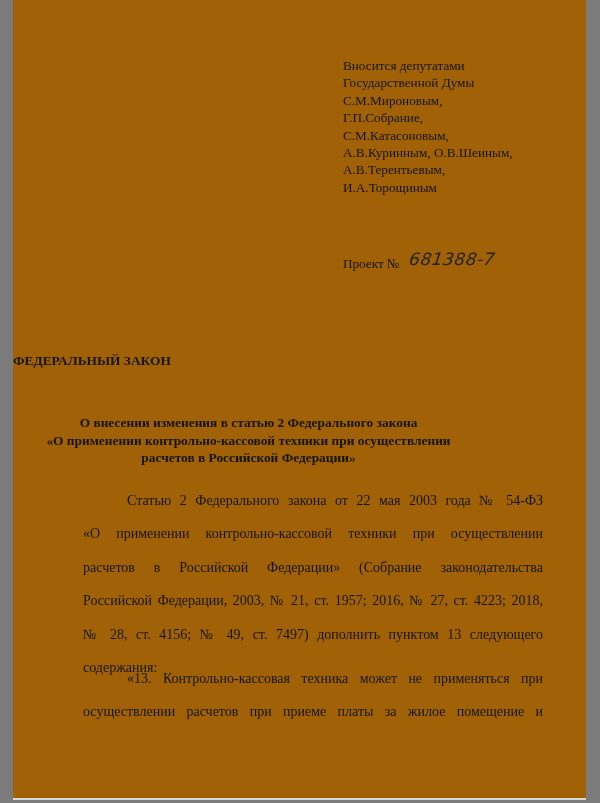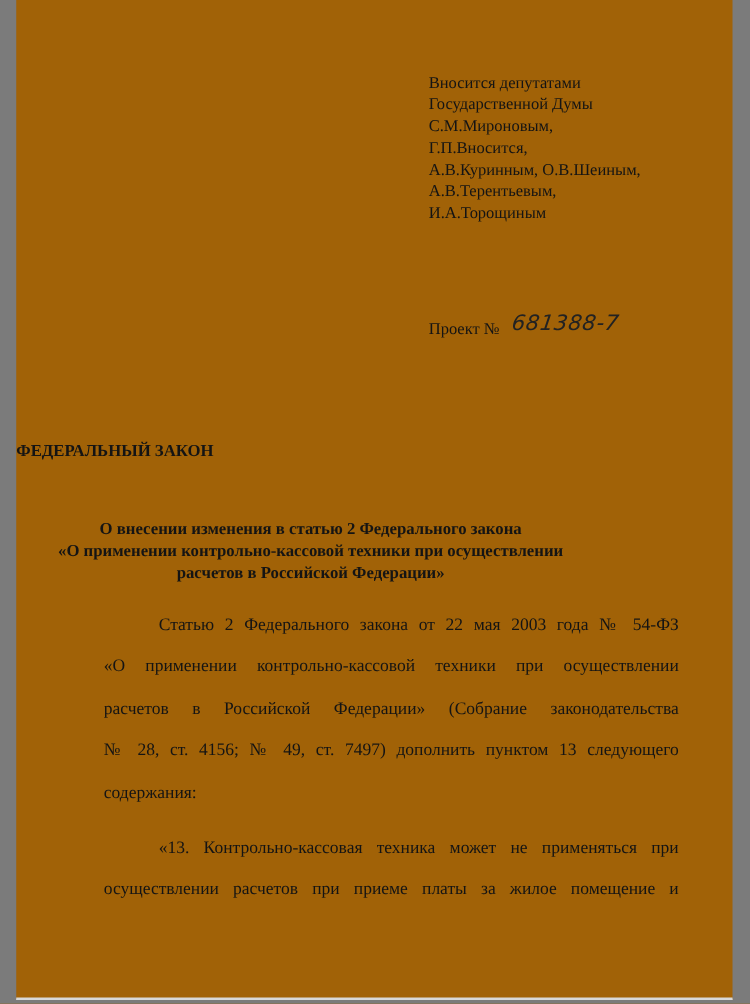--- a/index.html
+++ b/index.html
@@ -55,21 +55,22 @@
 </style>
 </head>
 <body>
 
 <div class="page">
 
   <div class="intro">
     <div>Вносится депутатами</div>
     <div>Государственной Думы</div>
     <div>С.М.Мироновым,</div>
-    <div>Г.П.Вносится,</div>
+    <div>Г.П.Собрание,</div>
+    <div>С.М.Катасоновым,</div>
     <div>А.В.Куринным, О.В.Шеиным,</div>
     <div>А.В.Терентьевым,</div>
     <div>И.А.Торощиным</div>
   </div>
 
   <div class="project">
     <span>Проект №</span>
     <span class="hand">681388-7</span>
   </div>
 
@@ -78,20 +79,21 @@
   <div class="subtitle">
     <div>О внесении изменения в статью 2 Федерального закона</div>
     <div>«О применении контрольно-кассовой техники при осуществлении</div>
     <div>расчетов в Российской Федерации»</div>
   </div>
 
   <div class="body-text p1">
     <span class="line indent">Статью 2 Федерального закона от 22 мая 2003 года № 54-ФЗ</span>
     <span class="line">«О применении контрольно-кассовой техники при осуществлении</span>
     <span class="line">расчетов в Российской Федерации» (Собрание законодательства</span>
+    <span class="line">Российской Федерации, 2003, № 21, ст. 1957; 2016, № 27, ст. 4223; 2018,</span>
     <span class="line">№ 28, ст. 4156; № 49, ст. 7497) дополнить пунктом 13 следующего</span>
     <span class="line last">содержания:</span>
   </div>
 
   <div class="body-text p2">
     <span class="line indent">«13. Контрольно-кассовая техника может не применяться при</span>
     <span class="line">осуществлении расчетов при приеме платы за жилое помещение и</span>
   </div>
 
 </div>

